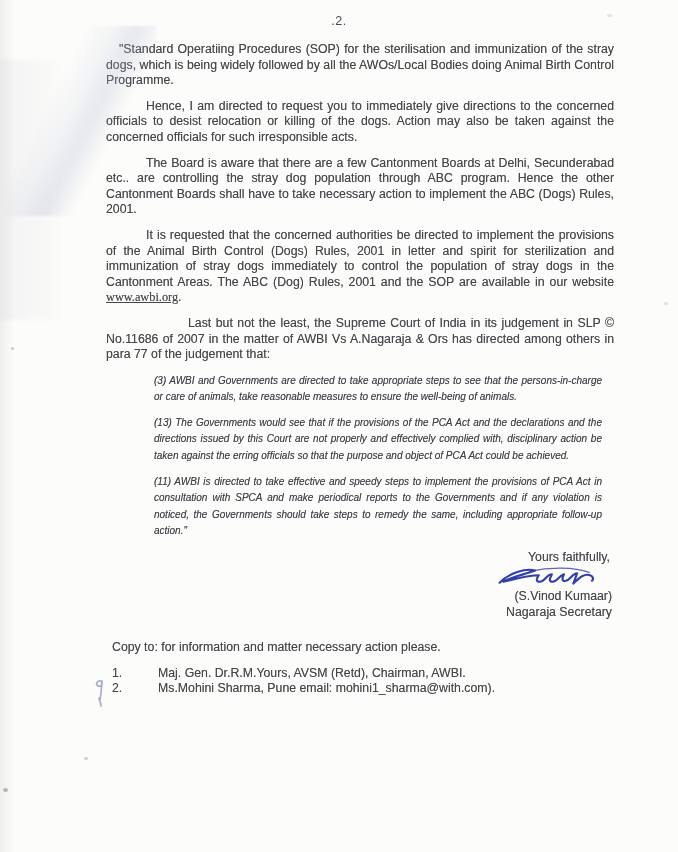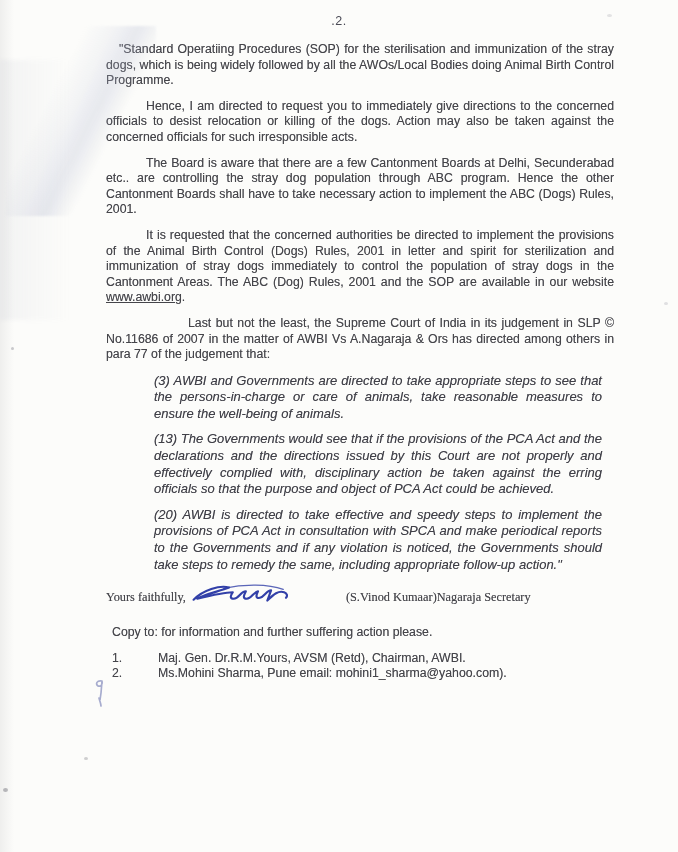--- a/index.html
+++ b/index.html
@@ -56,38 +56,38 @@
     text-shadow:0 0 0.6px rgba(70,70,78,0.55);
   }
   .content p{margin:0 0 10px 0;}
   .p-first{text-indent:13px;}
   .ind{text-indent:40px;}
   .ind-lg{text-indent:82px;}
   .site-link{
     color:inherit;
     text-decoration:underline;
     cursor:pointer;
+    font-family:Liberation Serif, serif;
   }
   blockquote.quote{
     margin:0 12px 9px 48px;
     font-style:italic;
-    font-size:13px;
+    font-size:10px;
     line-height:16.6px;
     text-align:justify;
     color:#404048;
   }
   .req{margin-top:13px !important;text-align:left;}
   .closing{
     display:flex;
-    flex-direction:row;
+    flex-direction:column;
     align-items:flex-end;
     margin:6px 2px 0 0;
     text-align:right;
     line-height:16px;
-    font-family:Liberation Serif, serif;
   }
   .closing .sal{padding-right:2px;}
   .sig{width:112px;height:28px;margin:-1px 6px -4px 0;}
   .closing .name{margin-top:0;margin-left:40px;}
   .copy{margin:20px 0 0 6px;text-align:left;}
   .copy-head{margin:0 0 14px 0;}
   .copy-item{display:flex;line-height:15.5px;}
   .copy-item .n{width:46px;flex:0 0 46px;}
   .blue-mark{position:absolute;left:92px;top:678px;width:16px;height:32px;opacity:0.65;}
 </style>
@@ -117,42 +117,42 @@
 
     <p class="ind"><span>It is requested that the concerned authorities be directed to implement the provisions of the Animal Birth Control (Dogs) Rules, 2001 in letter and spirit for sterilization and immunization of stray dogs immediately to control the population of stray dogs in the Cantonment Areas. The ABC (Dog) Rules, 2001 and the SOP are available in our website </span><a class="site-link">www.awbi.org</a><span>.</span></p>
 
     <p class="ind-lg">Last but not the least, the Supreme Court of India in its judgement in SLP © No.11686 of 2007 in the matter of AWBI Vs A.Nagaraja &amp; Ors has directed among others in para 77 of the judgement that:</p>
 
     <blockquote class="quote">(3) AWBI and Governments are directed to take appropriate steps to see that the persons-in-charge or care of animals, take reasonable measures to ensure the well-being of animals.</blockquote>
 
 
     <blockquote class="quote">(13) The Governments would see that if the provisions of the PCA Act and the declarations and the directions issued by this Court are not properly and effectively complied with, disciplinary action be taken against the erring officials so that the purpose and object of PCA Act could be achieved.</blockquote>
 
-    <blockquote class="quote">(20) AWBI is directed to take effective and speedy steps to implement the provisions of PCA Act in consultation with SPCA and make periodical reports to the Governments and if any violation is noticed, the Governments should take steps to remedy the same, including appropriate follow-up action."</blockquote>
+    <blockquote class="quote">(11) AWBI is directed to take effective and speedy steps to implement the provisions of PCA Act in consultation with SPCA and make periodical reports to the Governments and if any violation is noticed, the Governments should take steps to remedy the same, including appropriate follow-up action."</blockquote>
 
 
     <div class="closing">
       <div class="sal">Yours faithfully,</div>
       <svg class="sig" viewBox="0 0 120 30">
         <path d="M6 20 C 16 10, 34 4, 44 7 C 34 11, 18 14, 10 19 C 26 15, 40 12, 48 12 C 46 15, 44 19, 49 19 C 55 19, 56 11, 62 11 C 60 15, 58 19, 63 19 C 68 19, 70 12, 75 11 C 73 15, 72 19, 77 18 C 82 17, 84 10, 89 10 L 85 21 C 92 14, 97 10, 103 12 C 106 13, 107 16, 105 18" fill="none" stroke="#3240a8" stroke-width="2.3" stroke-linecap="round" stroke-linejoin="round"></path>
         <path d="M38 8 C 60 3, 86 3, 102 9" fill="none" stroke="#3240a8" stroke-width="1.4" stroke-linecap="round" opacity="0.8"></path>
       </svg>
       <div class="name">(S.Vinod Kumaar)</div>
       <div class="title">Nagaraja Secretary</div>
     </div>
 
     <div class="copy">
-      <p class="copy-head">Copy to: for information and further suffering action please.</p>
+      <p class="copy-head">Copy to: for information and matter necessary action please.</p>
       <div class="copy-item">
         <span class="n">1.</span>
         <span class="t">Maj. Gen. Dr.R.M.Yours, AVSM (Retd), Chairman, AWBI.</span>
       </div>
       <div class="copy-item">
         <span class="n">2.</span>
-        <span class="t">Ms.Mohini Sharma, Pune email: mohini1_sharma@yahoo.com).</span>
+        <span class="t">Ms.Mohini Sharma, Pune email: mohini1_sharma@with.com).</span>
       </div>
     </div>
 
   </div>
 
   <svg class="blue-mark" viewBox="0 0 16 32">
     <path d="M10 3 C 5 2, 3 6, 6 8 C 9 9, 11 6, 10 3 L 9 15 L 8 22 M7 20 C 8 24, 9 26, 9 28" fill="none" stroke="#7a82b8" stroke-width="1.7" stroke-linecap="round" stroke-linejoin="round"></path>
   </svg>
 
 </div>

